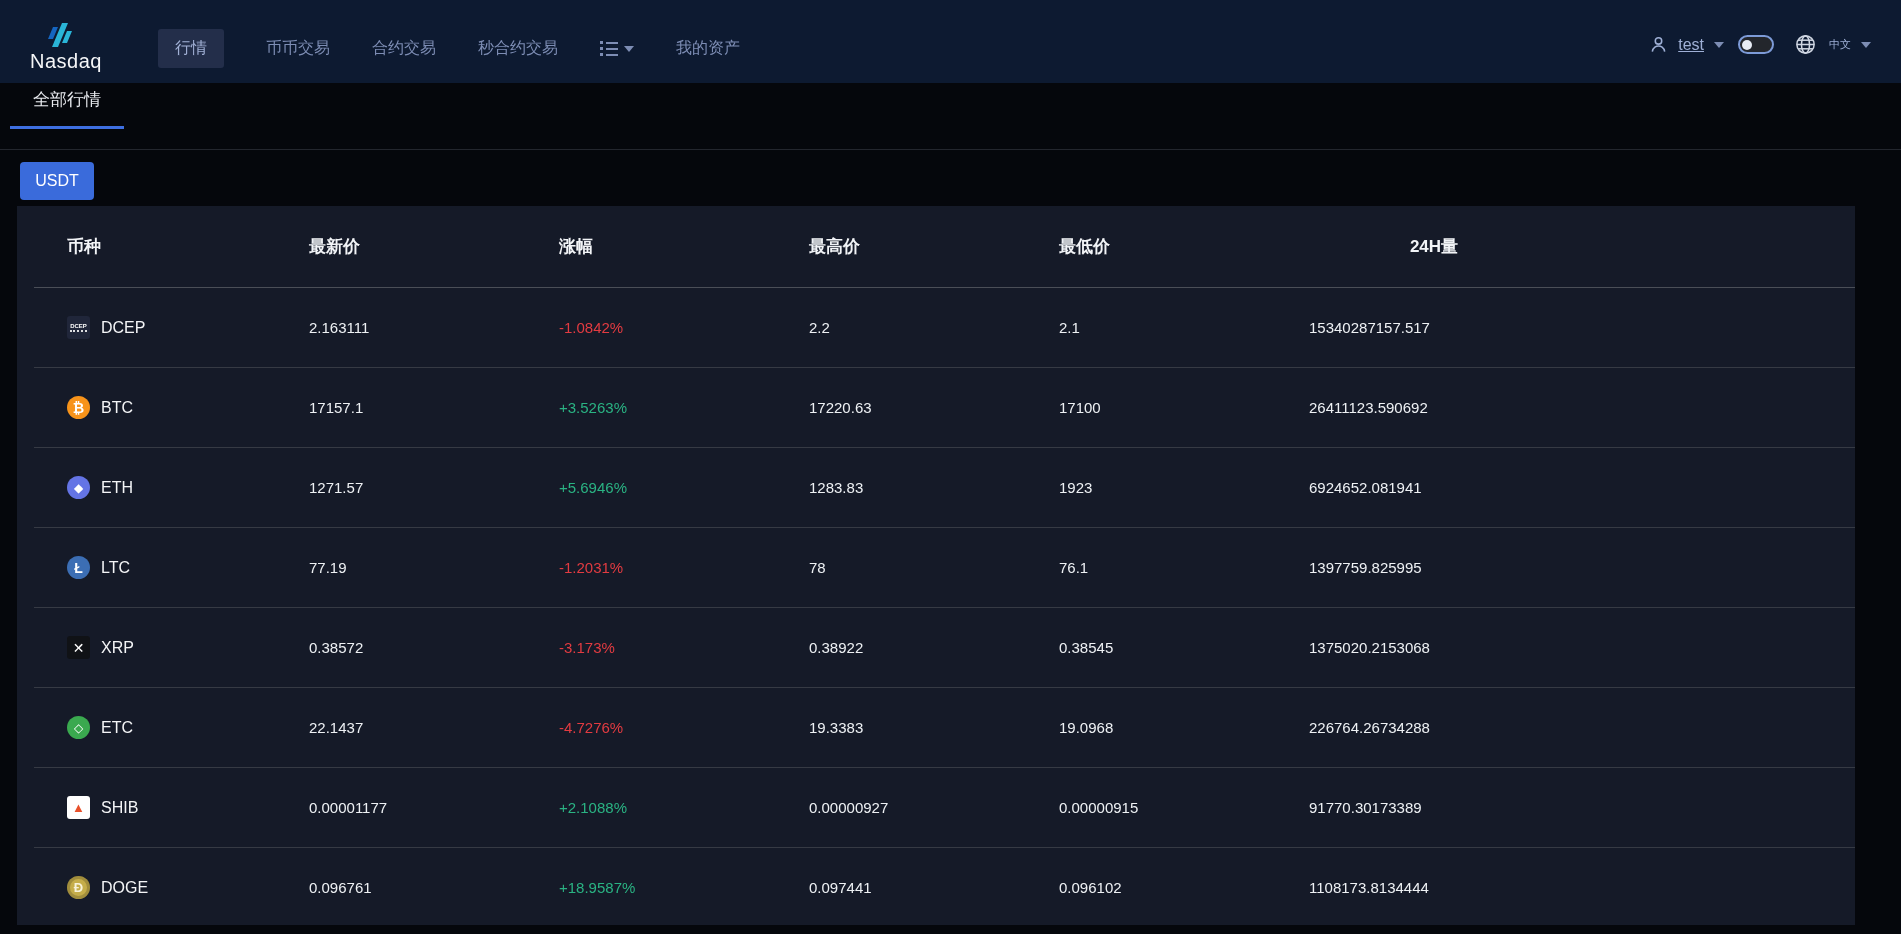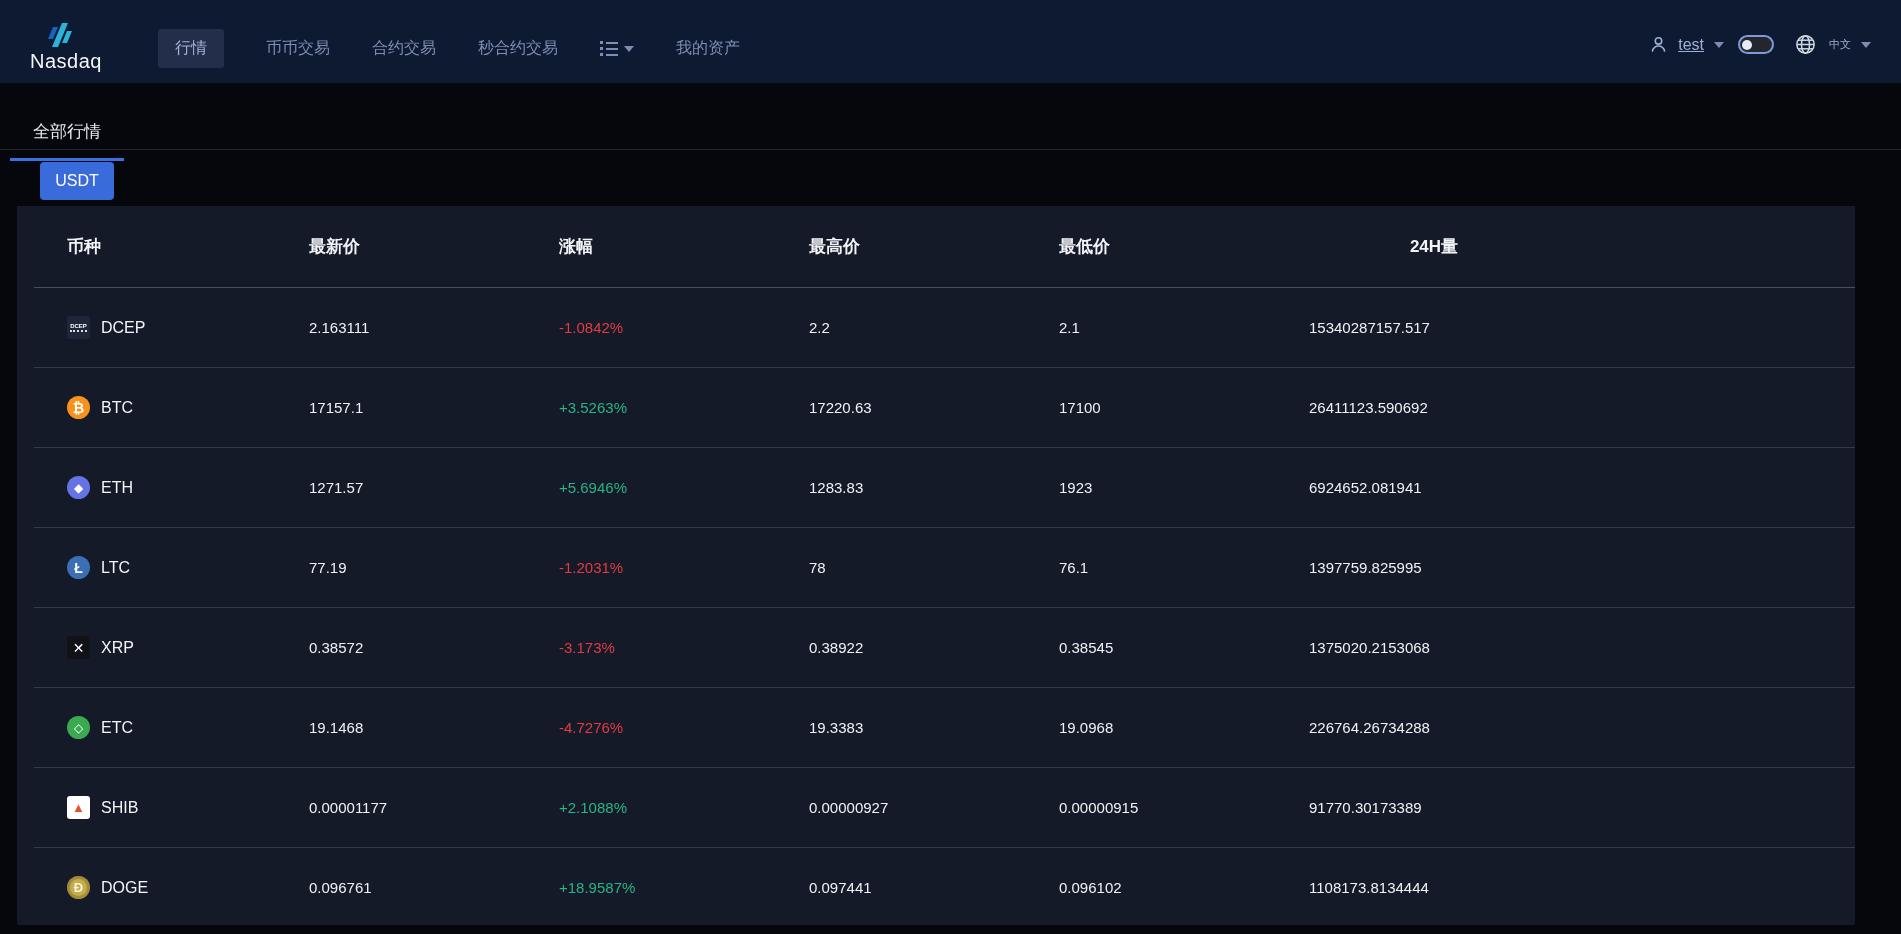--- a/index.html
+++ b/index.html
@@ -35,30 +35,29 @@
   .nav-right .username { color:#9fb0d6; font-size:16px;text-decoration:underline; }
   .toggle {
     width:36px; height:19px; border:2px solid #7d9bd8; border-radius:11px;
     background:#23262c; display:inline-flex; align-items:center; padding:0 2px; margin:0 10px 0 4px;
     cursor:pointer;
   }
   .toggle .knob { width:10px; height:10px; border-radius:50%; background:#e8ecf4; }
   .lang { color:#9fb0d6; font-size:11px; margin-left:2px; }
   .icon-stroke { stroke:#9fb0d6; fill:none; stroke-width:1.6; }
   
-  .tabbar { position:relative; padding:37px 0 0 33px; border-bottom:1px solid #23262e; height:67px; }
+  .tabbar { position:relative; padding:5px 0 0 33px; border-bottom:1px solid #23262e; height:67px; }
   .tab { display:inline-block; color:#e9ebf0; font-size:17px; padding-bottom:16px; cursor:pointer; position:relative; }
   .tab .tab-underline { position:absolute; left:-23px; right:-23px; bottom:-2px; height:3px; background:var(--accent); }
   
   .filter-row { padding:12px 0 0 20px; }
   .pill-btn {
     background:var(--accent-btn); color:#fff; font-size:16px; border:none; cursor:pointer;
     width:74px; height:38px; border-radius:4px;
     font-family:"Liberation Sans","DejaVu Sans",sans-serif;
-    margin-left:20px;
   }
   
   .market-card {
     margin:6px 29px 0 17px; width:1838px; height:719px;
     background:#151a28; overflow:hidden;padding-left:17px;
   }
   .grid-row {
     display:grid;
     grid-template-columns:242px 250px 250px 250px 250px 250px 1fr;
     align-items:center; padding-left:33px;
@@ -223,21 +222,21 @@
     <span class="td volume">1375020.2153068</span>
   </div>
 
   <div class="grid-row trow">
     <span class="td coin-cell">
           <span class="coin-icon round" style="background: rgb(58, 169, 79); color: rgb(255, 255, 255);">
             <span class="glyph" style="font-size: 12px;">◇</span>
           </span>
       <span class="coin-symbol">ETC</span>
     </span>
-    <span class="td price">19.1468</span>
+    <span class="td price">22.1437</span>
     <span class="td chg down">-4.7276%</span>
     <span class="td high">19.3383</span>
     <span class="td low">19.0968</span>
     <span class="td volume">226764.26734288</span>
   </div>
 
   <div class="grid-row trow">
     <span class="td coin-cell">
           <span class="coin-icon square" style="background: rgb(255, 255, 255); color: rgb(232, 80, 42);">
             <span class="glyph" style="font-size: 13px;">▲</span>

